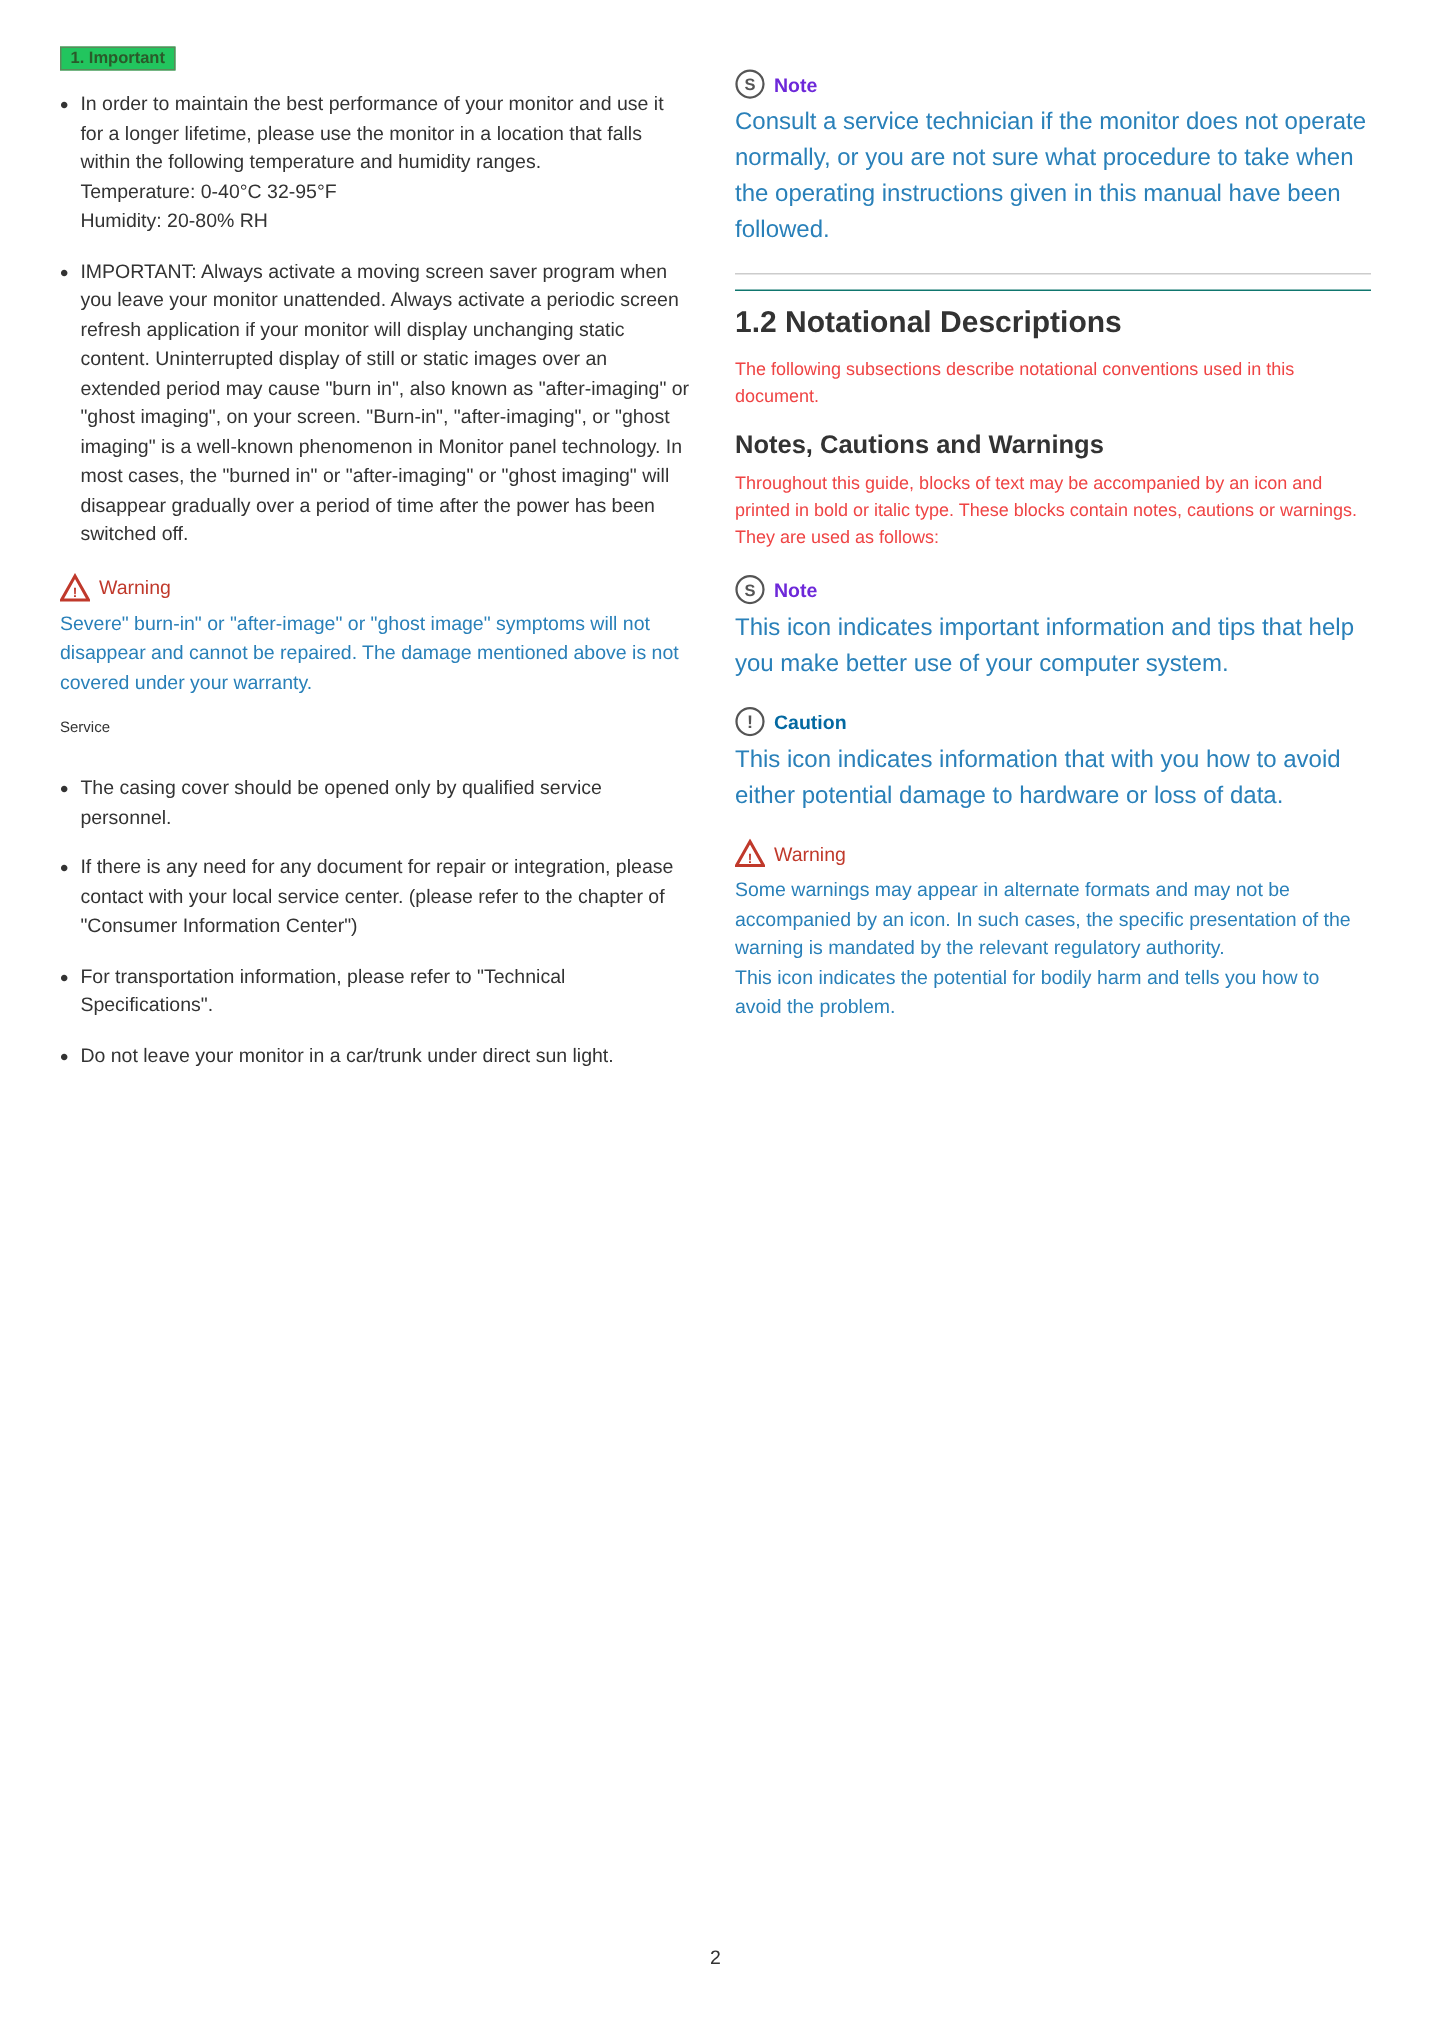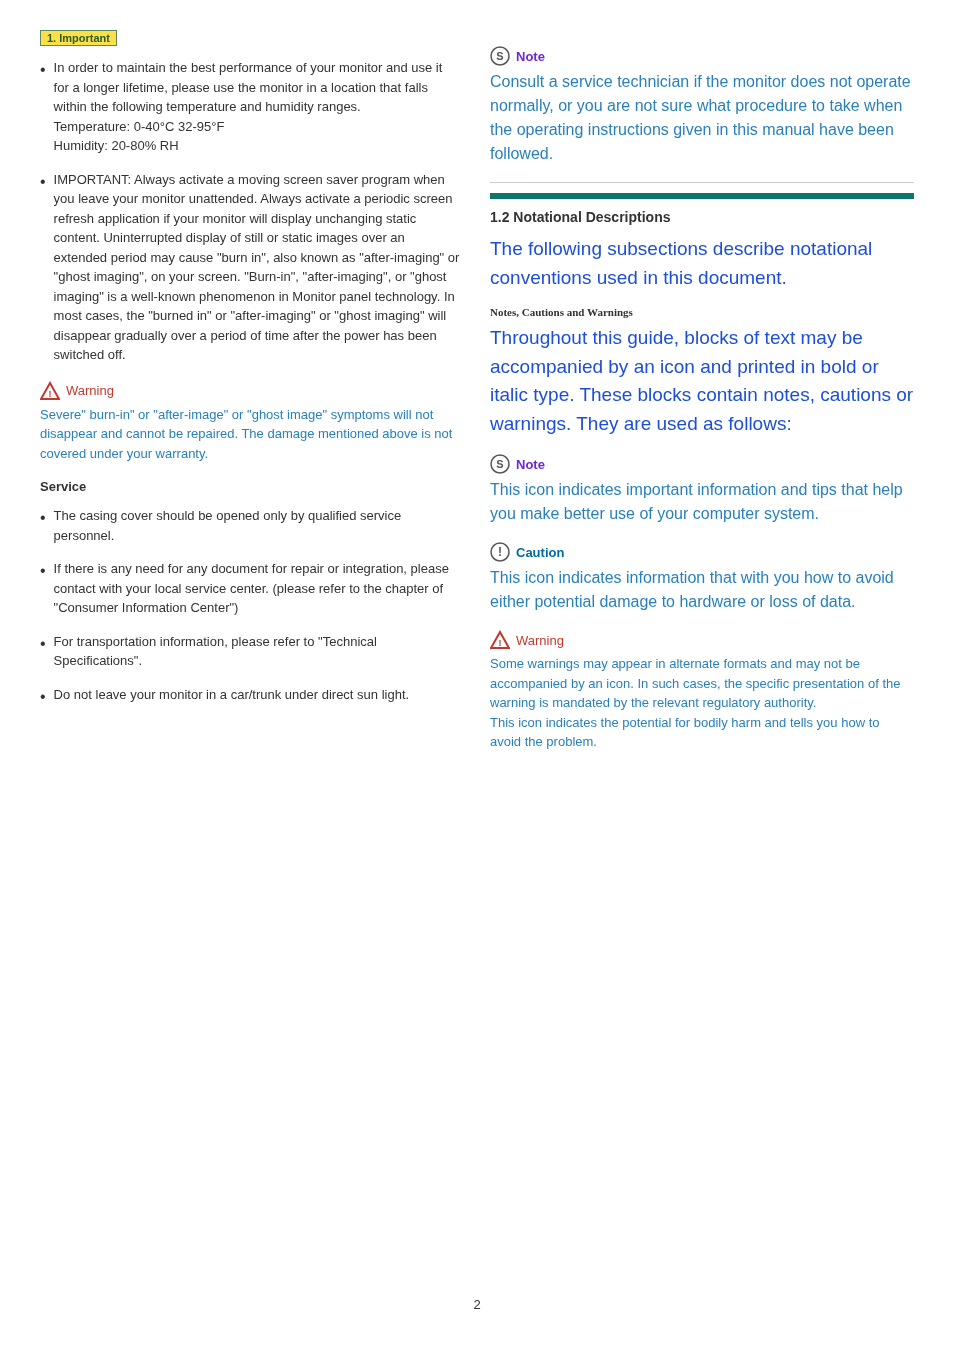--- a/index.html
+++ b/index.html
@@ -27,21 +27,21 @@
       width: 420px;
       flex-shrink: 0;
     }
     .right-col {
       flex: 1;
     }
 
     
     .important-badge {
       display: inline-block;
-      background: #fde047;
+      background: #22c55e;
       border: 1px solid #5a8a5a;
       color: #2a5a2a;
       font-size: 11px;
       font-weight: bold;
       padding: 1px 6px;
       margin-bottom: 12px;
     }
 
     
     .bullet-list {
@@ -109,44 +109,43 @@
       flex-shrink: 0;
     }
     .note-text {
       color: #2980b9;
       line-height: 1.5;
       font-size: 16px;
     }
 
     
     .section-title {
-      font-weight: bold;
-      font-size: 13px;
-      margin-bottom: 12px;
+      font-weight: normal;
+      font-size: 10px;
+      margin-bottom: 24px;
       margin-top: 8px;
     }
 
     
     .section-heading {
-      font-size: 14px;
+      font-size: 20px;
       font-weight: bold;
       margin-bottom: 10px;
       padding-top: 10px;
-      border-top: 6px solid #0f766e;
+      border-top: 1px solid #0f766e;
     }
     .section-subheading {
-      font-size: 11px;
+      font-size: 17px;
       font-weight: bold;
       margin: 14px 0 6px 0;
-      font-family: Liberation Serif, serif;
     }
     .body-text {
-      font-size: 19px;
+      font-size: 12px;
       line-height: 1.5;
-      color: #1d4ed8;
+      color: #ef4444;
       margin-bottom: 10px;
     }
 
     
     .page-number {
       text-align: center;
       margin-top: 30px;
       font-size: 13px;
       color: #333;
     }

